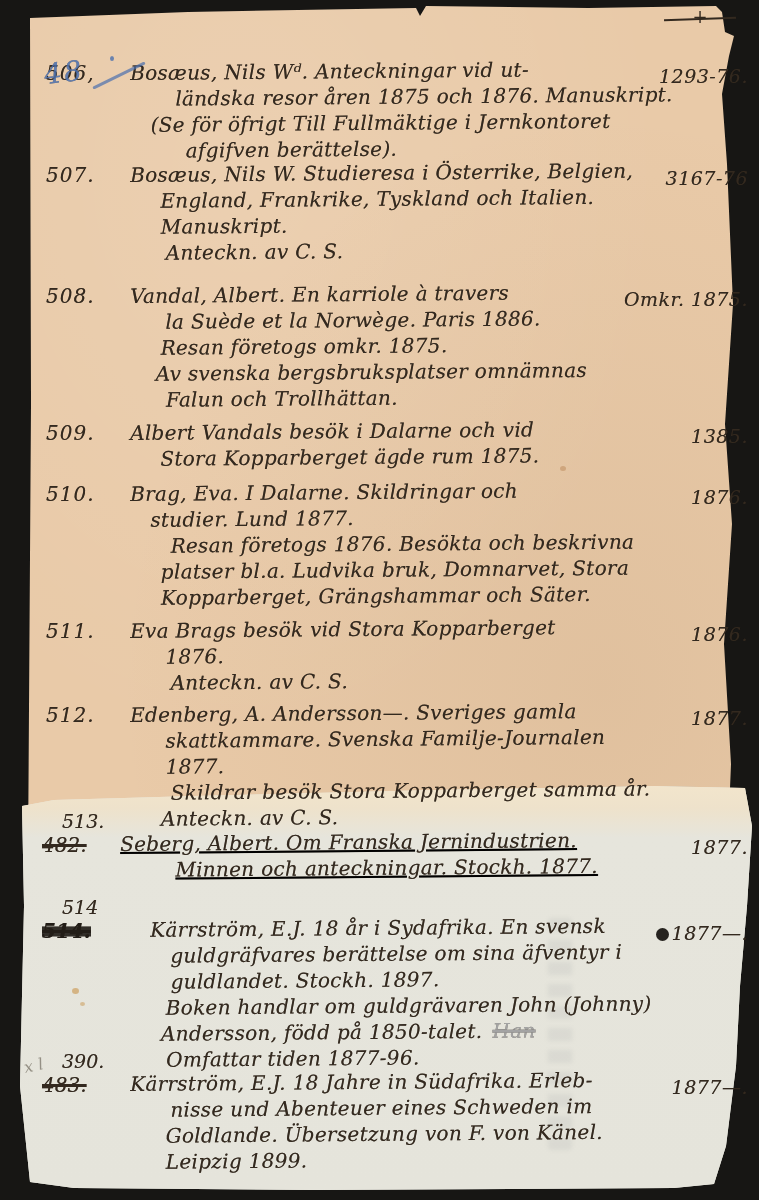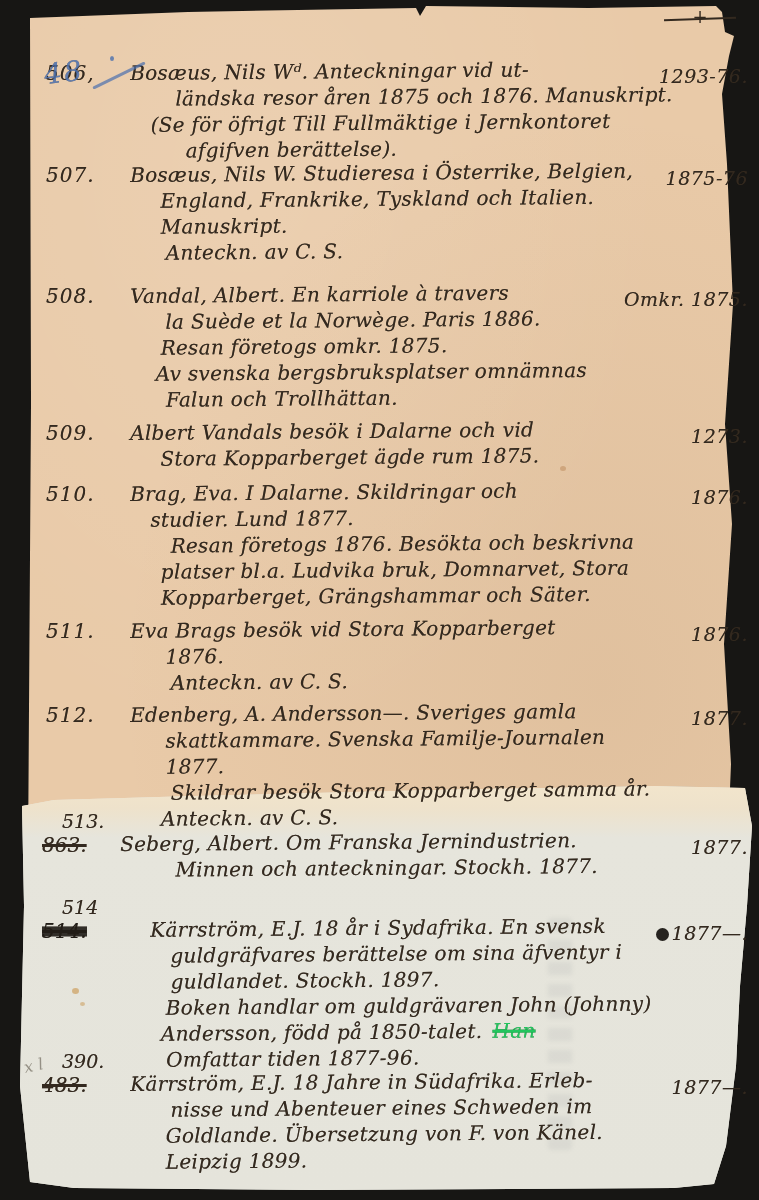--- a/index.html
+++ b/index.html
@@ -32,24 +32,24 @@
   .entries-layer{position:absolute;inset:0;z-index:5;margin-top:40px;}
   .entry{position:absolute;left:130px;width:622px;}
   .entry .lines{transform:rotate(-0.5deg);transform-origin:left top;}
   .line{font-size:20px;line-height:26px;letter-spacing:.3px;white-space:nowrap;}
   .num{position:absolute;left:-84px;top:1px;font-size:20px;letter-spacing:1px;}
   .num-raised{position:absolute;left:-68px;top:-21px;font-size:19px;}
   .num-old{position:absolute;left:-88px;top:2px;font-size:20px;text-decoration:line-through;text-decoration-thickness:2.5px;}
   .blacked{
     color:#221d17;
     background:linear-gradient(transparent 30%, rgba(25,21,16,.88) 32% 72%, transparent 74%);
-    text-decoration:line-through;text-decoration-thickness:3px;
+    text-decoration:line-through;text-decoration-thickness:3px;font-weight:bold;
   }
   .year{position:absolute;left:468px;width:150px;top:5px;font-size:19px;text-align:right;white-space:nowrap;letter-spacing:.5px;}
-  .struck-word{text-decoration:line-through;text-decoration-thickness:2.5px;margin-left:10px;color:#22c55e;}
+  .struck-word{text-decoration:line-through;text-decoration-thickness:2.5px;margin-left:10px;color:#a3a3a3;}
   
   .blue-num{
     position:absolute;left:44px;top:56px;z-index:6;
     font-size:28px;font-style:italic;color:#4a6fae;
     transform:rotate(-7deg);opacity:.85;letter-spacing:2px;
   }
   .blue-slash{position:absolute;left:90px;top:74px;width:58px;height:3px;background:#4a6fae;transform:rotate(-26deg);border-radius:2px;opacity:.7;z-index:6;}
   .blue-dot{position:absolute;left:110px;top:56px;width:4px;height:5px;background:#4a6fae;border-radius:50%;opacity:.8;z-index:6;}
   .struck-plus{position:absolute;left:664px;top:6px;width:72px;height:22px;z-index:6;text-align:center;}
   .struck-plus .plus-glyph{font-size:18px;font-style:italic;color:#33291f;}
@@ -108,40 +108,40 @@
         <div class="year hw">1293-76.</div>
       </div>
       <div class="entry" style="top: 122px;">
         <div class="num hw">507.</div>
         <div class="lines">
           <div class="line hw" style="margin-left: 0px;">Bosæus, Nils W. Studieresa i Österrike, Belgien,</div>
           <div class="line hw" style="margin-left: 30px;">England, Frankrike, Tyskland och Italien.</div>
           <div class="line hw" style="margin-left: 30px;">Manuskript.</div>
           <div class="line hw" style="margin-left: 35px;">Anteckn. av C. S.</div>
         </div>
-        <div class="year hw">1875-76</div>
+        <div class="year hw">3167-76</div>
       </div>
       <div class="entry" style="top: 243px;">
         <div class="num hw">508.</div>
         <div class="lines">
           <div class="line hw" style="margin-left: 0px;">Vandal, Albert. En karriole à travers</div>
           <div class="line hw" style="margin-left: 35px;">la Suède et la Norwège. Paris 1886.</div>
           <div class="line hw" style="margin-left: 30px;">Resan företogs omkr. 1875.</div>
           <div class="line hw" style="margin-left: 25px;">Av svenska bergsbruksplatser omnämnas</div>
           <div class="line hw" style="margin-left: 35px;">Falun och Trollhättan.</div>
         </div>
         <div class="year hw">Omkr. 1875.</div>
       </div>
       <div class="entry" style="top: 380px;">
         <div class="num hw">509.</div>
         <div class="lines">
           <div class="line hw" style="margin-left: 0px;">Albert Vandals besök i Dalarne och vid</div>
           <div class="line hw" style="margin-left: 30px;">Stora Kopparberget ägde rum 1875.</div>
         </div>
-        <div class="year hw">1273.</div>
+        <div class="year hw">1385.</div>
       </div>
       <div class="entry" style="top: 441px;">
         <div class="num hw">510.</div>
         <div class="lines">
           <div class="line hw" style="margin-left: 0px;">Brag, Eva. I Dalarne. Skildringar och</div>
           <div class="line hw" style="margin-left: 20px;">studier. Lund 1877.</div>
           <div class="line hw" style="margin-left: 40px;">Resan företogs 1876. Besökta och beskrivna</div>
           <div class="line hw" style="margin-left: 30px;">platser bl.a. Ludvika bruk, Domnarvet, Stora</div>
           <div class="line hw" style="margin-left: 30px;">Kopparberget, Grängshammar och Säter.</div>
         </div>
@@ -160,23 +160,23 @@
         <div class="num hw">512.</div>
         <div class="lines">
           <div class="line hw" style="margin-left: 0px;">Edenberg, A. Andersson—. Sveriges gamla</div>
           <div class="line hw" style="margin-left: 35px;">skattkammare. Svenska Familje-Journalen</div>
           <div class="line hw" style="margin-left: 35px;">1877.</div>
           <div class="line hw" style="margin-left: 40px;">Skildrar besök Stora Kopparberget samma år.</div>
           <div class="line hw" style="margin-left: 30px;">Anteckn. av C. S.</div>
         </div>
         <div class="year hw">1877.</div>
       </div>
-      <div class="entry" style="top: 791px;">
+      <div class="entry" style="top: 791px; text-decoration: underline;">
         <div class="num-raised hw">513.</div>
-        <div class="num-old hw">863.</div>
+        <div class="num-old hw">482.</div>
         <div class="lines">
           <div class="line hw" style="margin-left: -10px;">Seberg, Albert. Om Franska Jernindustrien.</div>
           <div class="line hw" style="margin-left: 45px;">Minnen och anteckningar. Stockh. 1877.</div>
         </div>
         <div class="year hw">1877.</div>
       </div>
       <div class="entry" style="top: 877px;">
         <div class="num-raised hw">514</div>
         <div class="num-old hw blacked">514.</div>
         <div class="lines">

